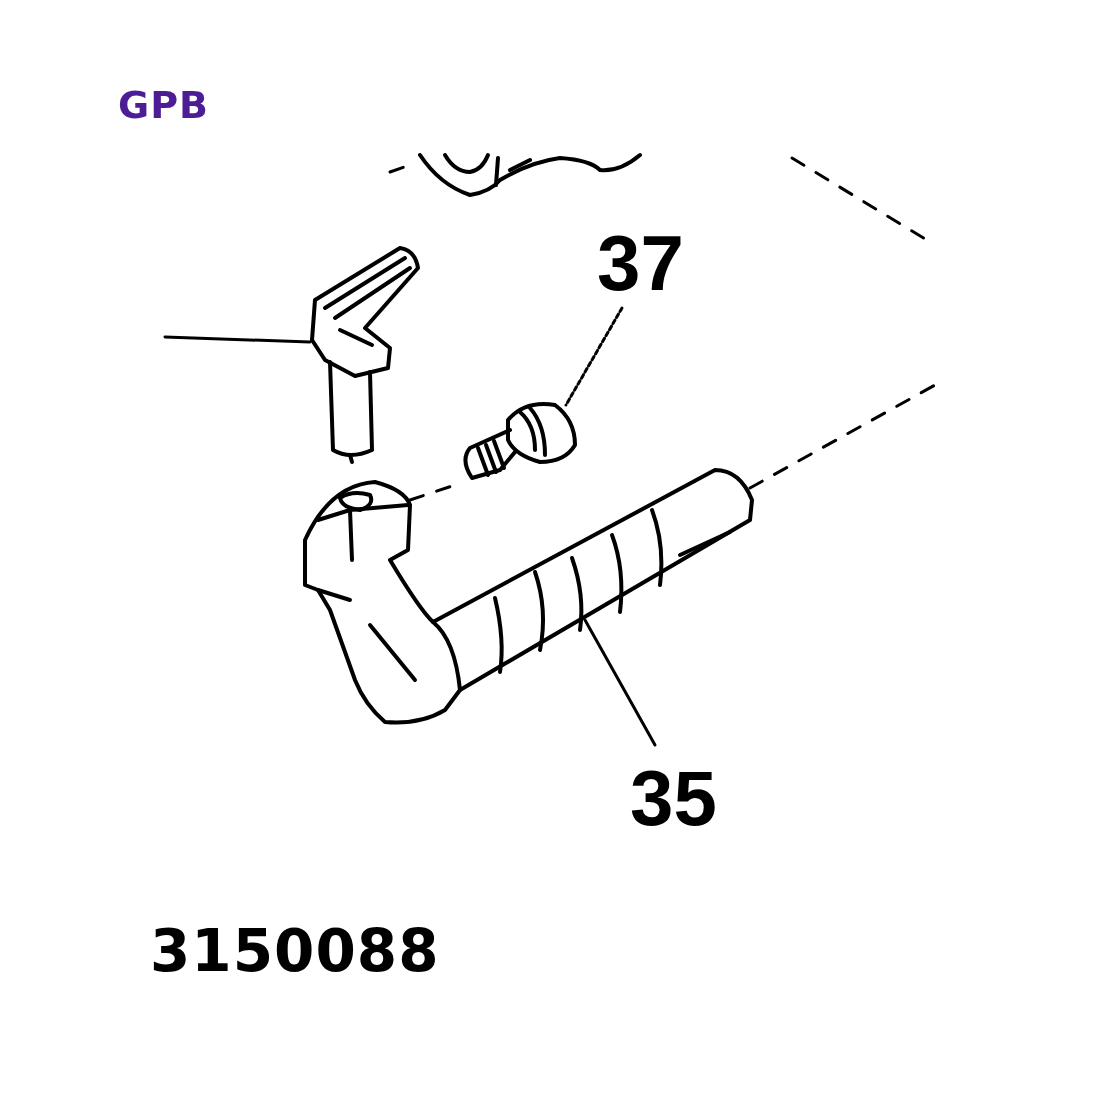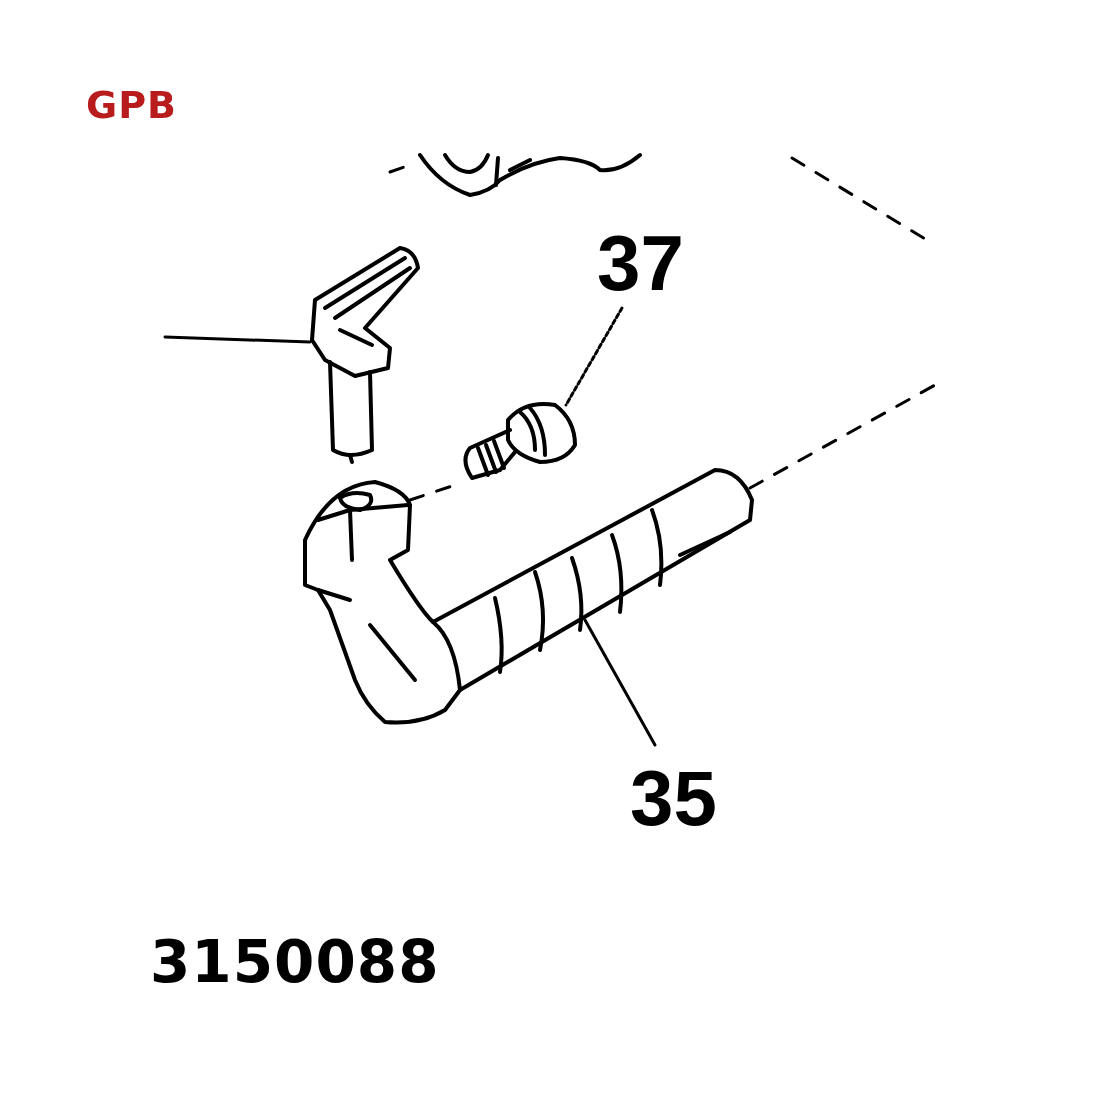--- a/index.html
+++ b/index.html
@@ -5,32 +5,32 @@
     html, body { margin: 0; padding: 0; background: #ffffff; }
     body { width: 1100px; height: 1100px; position: relative; overflow: hidden; font-family: "DejaVu Sans", sans-serif; }
     .brand {
       position: absolute; left: 86px; top: 86px;
       font-family: "DejaVu Sans", sans-serif; font-weight: 700;
       font-size: 38px; letter-spacing: 1px; line-height: 1;
     }
     .part-number {
       position: absolute; left: 150px; top: 922px;
       font-family: "DejaVu Sans", sans-serif; font-weight: 700;
-      font-size: 58px; color: #000; line-height: 1; letter-spacing: 1px; margin-top: 11px;
+      font-size: 58px; color: #000; line-height: 1; letter-spacing: 1px;
     }
     .diagram { position: absolute; left: 0; top: 0; width: 1100px; height: 1100px; }
     .callout {
       font-family: "Liberation Sans", sans-serif; font-weight: 700;
       font-size: 78px; fill: #000;
     }
   </style>
 </head>
 <body>
 
-<div class="brand" style="color: #b91c1c;">GPB</div>
+<div class="brand" style="color: #4c1d95; margin-left: 32px;">GPB</div>
 
 <svg class="diagram" viewBox="0 0 1100 1100" xmlns="http://www.w3.org/2000/svg">
   <g fill="none" stroke="#000" stroke-width="4" stroke-linecap="round" stroke-linejoin="round">
 
     <g>
       <path d="M420 155 Q440 185 470 195 Q490 192 500 180 Q530 162 560 158 Q590 160 600 170 Q620 172 640 155"></path>
       <path d="M445 155 Q455 172 470 172 Q482 170 488 155"></path>
       <path d="M498 158 L496 185"></path>
       <path d="M510 170 Q520 165 530 160"></path>
     </g>

